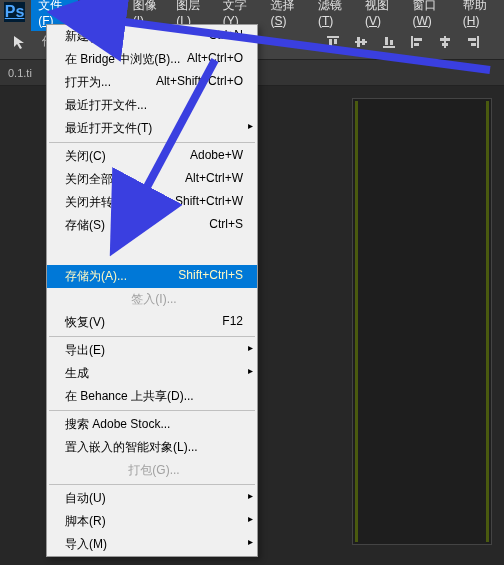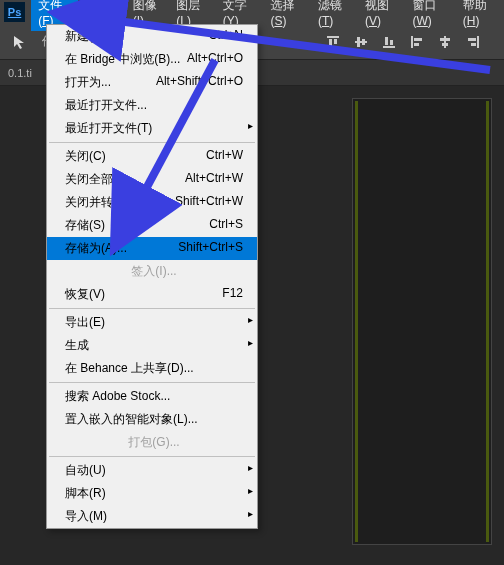--- a/index.html
+++ b/index.html
@@ -1,34 +1,34 @@
 <!DOCTYPE html>
 <html><head>
 <meta charset="utf-8">
 <style>
 * { margin: 0; padding: 0; box-sizing: border-box; font-family: "Microsoft YaHei", Arial, sans-serif; }
 body { background: #2a2a2a; width: 504px; height: 565px; overflow: hidden; position: relative; }
 .menubar { background: #424242; height: 24px; display: flex; align-items: center; padding-left: 4px; color: #e0e0e0; font-size: 12px; }
-.ps-logo { width: 24px; height: 20px; background: #001c33; color: #4da6ff; display: flex; align-items: center; justify-content: center; font-weight: bold; font-size: 11px; margin-right: 6px; text-decoration: underline; }
+.ps-logo { width: 24px; height: 20px; background: #001c33; color: #4da6ff; display: flex; align-items: center; justify-content: center; font-weight: bold; font-size: 16px; margin-right: 6px; text-decoration: underline; }
 .menu-item { padding: 3px 7px; cursor: default; }
 .menu-item.active { background: #0078d7; color: #fff; }
 .mnemonic { text-decoration: underline; }
 .toolbar { background: #424242; height: 36px; border-bottom: 1px solid #222; display: flex; align-items: center; color: #ccc; font-size: 12px; padding-left: 8px; }
 .tool-icon { width: 24px; height: 24px; margin-right: 10px; display: flex; align-items: center; justify-content: center; }
 .align-group { margin-left: auto; margin-right: 20px; display: flex; gap: 6px; }
 .align-btn { width: 22px; height: 22px; display: flex; align-items: center; justify-content: center; }
 .tabbar { background: #343434; height: 26px; display: flex; align-items: center; padding-left: 8px; color: #bbb; font-size: 11px; border-bottom: 1px solid #222; }
 .canvas-area { position: absolute; top: 86px; left: 0; right: 0; bottom: 0; background: #272727; }
 .canvas-image { position: absolute; right: 12px; top: 12px; width: 140px; bottom: 20px; background: #1e1e1e; border: 1px solid #444; }
 .canvas-image::before { content: ""; position: absolute; left: 2px; top: 2px; bottom: 2px; width: 3px; background: #4a5a0f; }
 .canvas-image::after { content: ""; position: absolute; right: 2px; top: 2px; bottom: 2px; width: 3px; background: #4a5a0f; }
 .dropdown { position: absolute; top: 24px; left: 46px; width: 212px; background: #f0f0f0; border: 1px solid #999; box-shadow: 3px 3px 6px rgba(0,0,0,0.3); font-size: 12px; color: #000; z-index: 100; }
 .dd-item { display: flex; justify-content: space-between; padding: 3px 14px 3px 18px; cursor: default; white-space: nowrap; position: relative; }
 .dd-item.disabled { color: #a0a0a0; justify-content: center; }
-.dd-item.highlighted { background: #0078d7; color: #000000; }
+.dd-item.highlighted { background: #0078d7; color: #fef9c3; margin-top: 28px; }
 .dd-sep { height: 1px; background: #c0c0c0; margin: 2px 2px; }
 .dd-item.hassub::after { content: "▸"; position: absolute; right: 4px; font-size: 10px; }
 svg.overlay { position: absolute; top: 0; left: 0; z-index: 150; pointer-events: none; }
 </style>
 </head>
 <body>
 
 <div class="menubar">
   <div class="ps-logo">Ps</div>
   <div id="menu-items" style="display: flex;">
@@ -121,21 +121,21 @@
     </div>
     <div class="dd-item">
       <span>最近打开文件...</span>
     </div>
     <div class="dd-item hassub">
       <span>最近打开文件(T)</span>
     </div>
     <div class="dd-sep"></div>
     <div class="dd-item">
       <span>关闭(C)</span>
-      <span>Ctrl+W</span>
+      <span>Adobe+W</span>
     </div>
     <div class="dd-item">
       <span>关闭全部</span>
       <span>Alt+Ctrl+W</span>
     </div>
     <div class="dd-item">
       <span>关闭并转到 Bridge...</span>
       <span>Shift+Ctrl+W</span>
     </div>
     <div class="dd-item">

